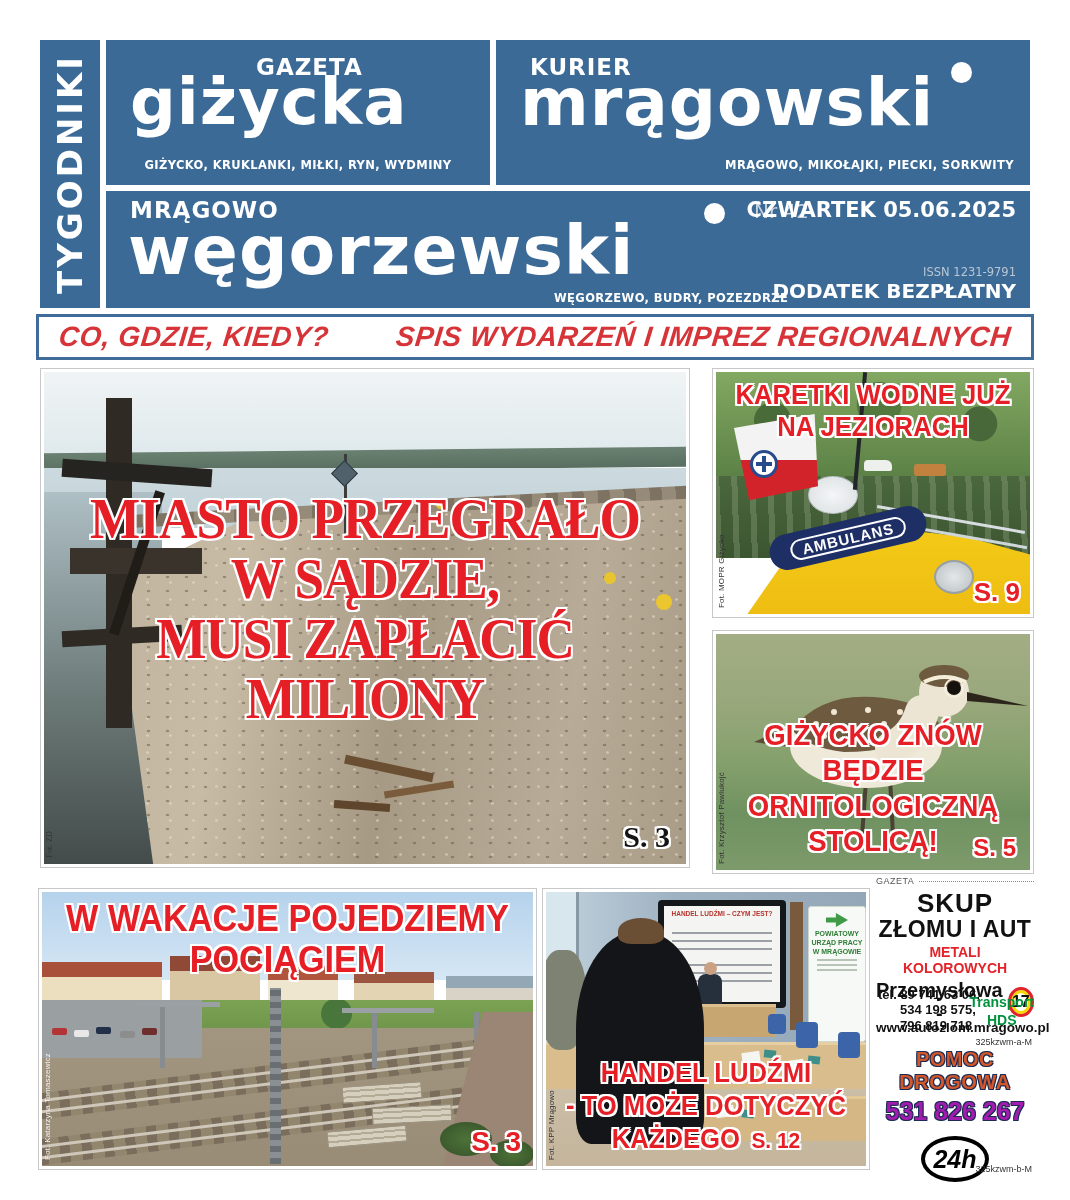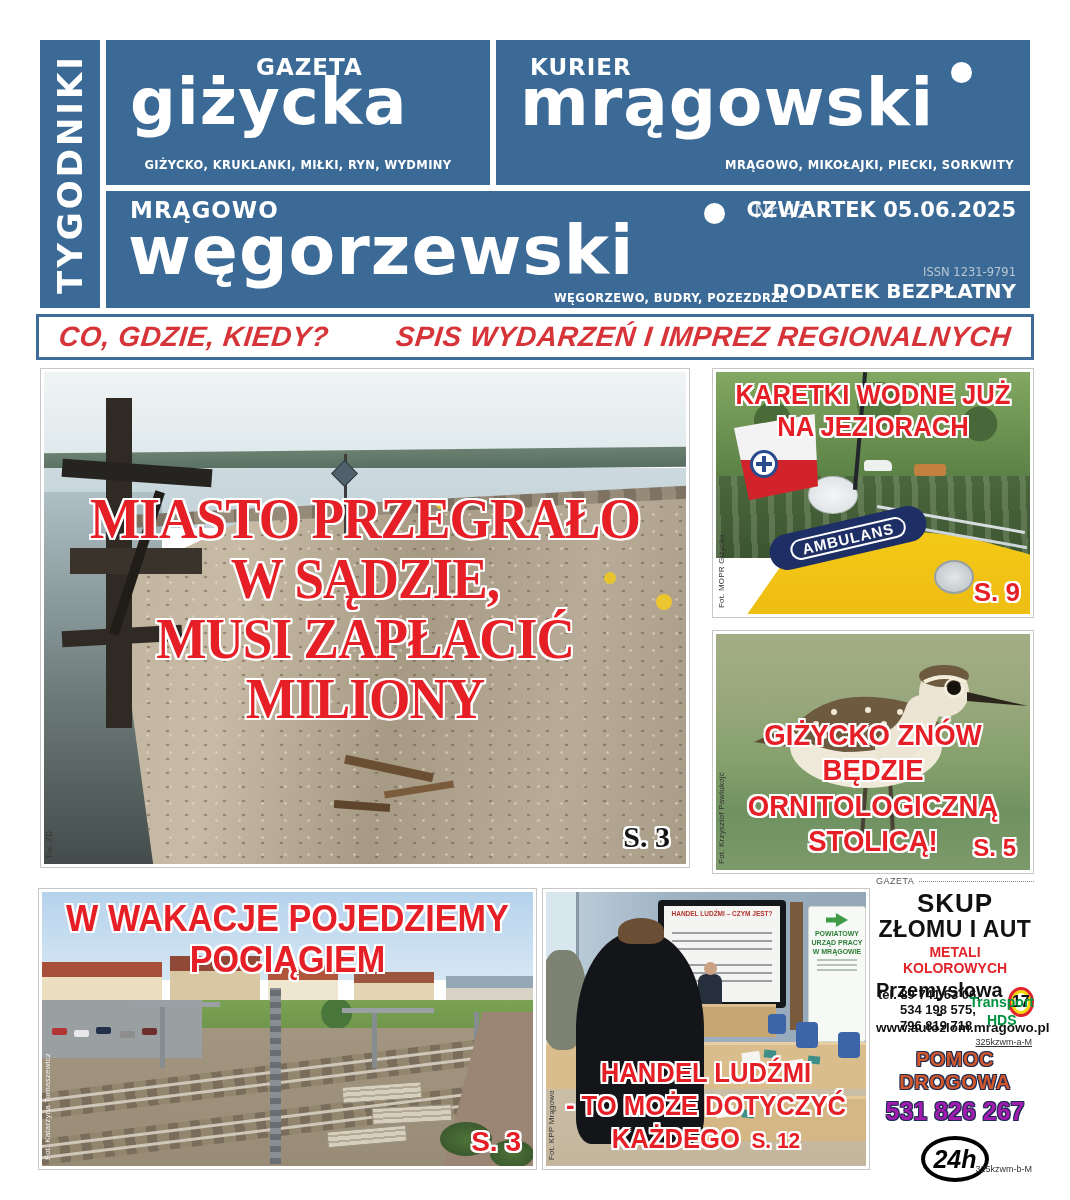--- a/index.html
+++ b/index.html
@@ -170,21 +170,21 @@
   .ad-scrap{position:absolute;left:0;right:0;top:14px;text-align:center;color:#111;}
   .as-t1{font-size:26px;font-weight:900;letter-spacing:1px;line-height:1.0;}
   .as-t2{font-size:23px;font-weight:900;letter-spacing:.5px;line-height:1.15;}
   .as-sub{font-size:14px;font-weight:800;color:#e2232a;margin-top:2px;}
   .as-addr{margin-top:3px;font-size:20px;font-weight:800;display:flex;align-items:center;justify-content:center;gap:5px;}
   .as-circle{display:inline-flex;align-items:center;justify-content:center;width:30px;height:30px;border-radius:50%;border:3px solid #e2232a;box-shadow:inset 0 0 0 3px #f5d900;font-size:16px;font-weight:800;box-sizing:border-box;}
   .as-tels{position:absolute;left:2px;top:97px;text-align:left;font-size:13px;font-weight:800;line-height:1.18;}
   .as-tels .ind{padding-left:22px;display:block;}
   .as-transport{position:absolute;right:0;top:104px;color:#00923f;font-size:14px;font-weight:800;line-height:1.25;text-align:center;}
   .as-web{position:absolute;left:0;right:0;top:130px;font-size:13.5px;font-weight:800;}
-  .as-code{position:absolute;right:2px;top:147px;font-size:9px;color:#333;font-weight:400;text-decoration:underline;}
+  .as-code{position:absolute;right:2px;top:147px;font-size:9px;color:#333;font-weight:400;}
   .ad-tow{position:absolute;left:0;right:0;top:172px;text-align:center;}
   .at-t{font-size:20px;font-weight:900;color:#d2572b;letter-spacing:.5px;text-shadow:-1px -1px 0 #1d2b52,1px -1px 0 #1d2b52,-1px 1px 0 #1d2b52,1px 1px 0 #1d2b52;}
   .at-p{font-size:25px;font-weight:900;color:#a21caf;margin-top:3px;text-shadow:-1px -1px 0 #1d2b52,1px -1px 0 #1d2b52,-1px 1px 0 #1d2b52,1px 1px 0 #1d2b52;}
   .at-badge{width:68px;height:46px;margin:10px auto 0;border:4px solid #000;border-radius:50%;display:flex;align-items:center;justify-content:center;font-size:25px;font-weight:800;font-style:italic;color:#000;box-sizing:border-box;}
   .at-code{position:absolute;right:2px;top:116px;font-size:9px;color:#333;}
 </style>
 </head>
 <body>
 
 <div id="page">

